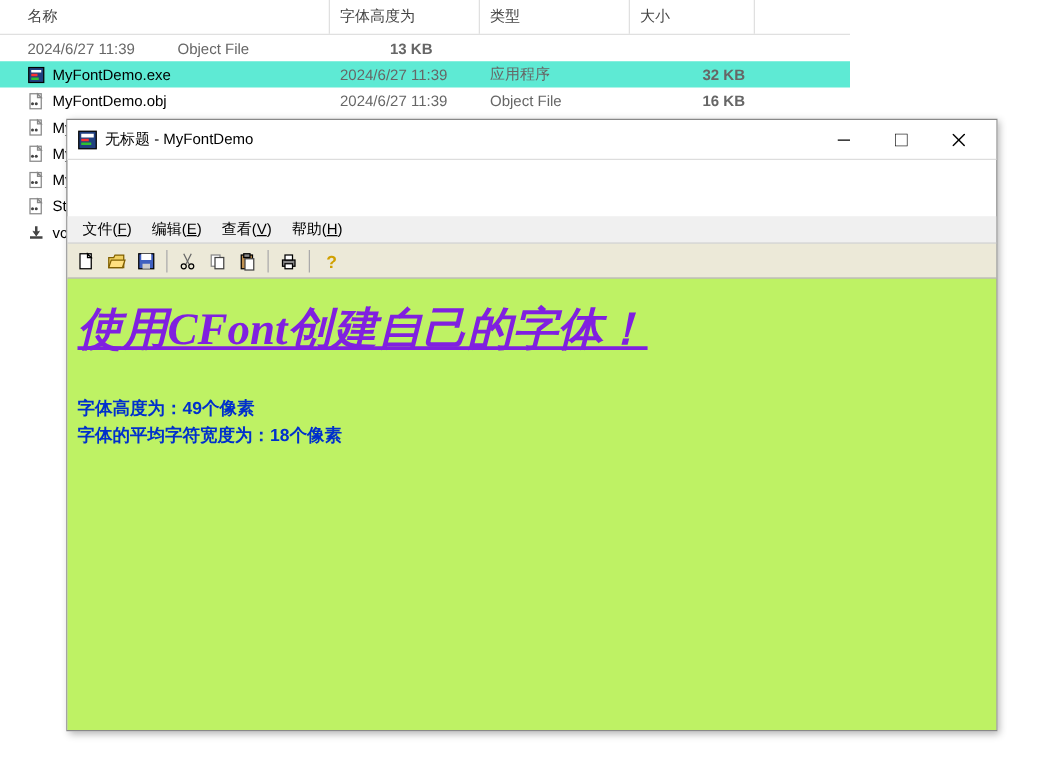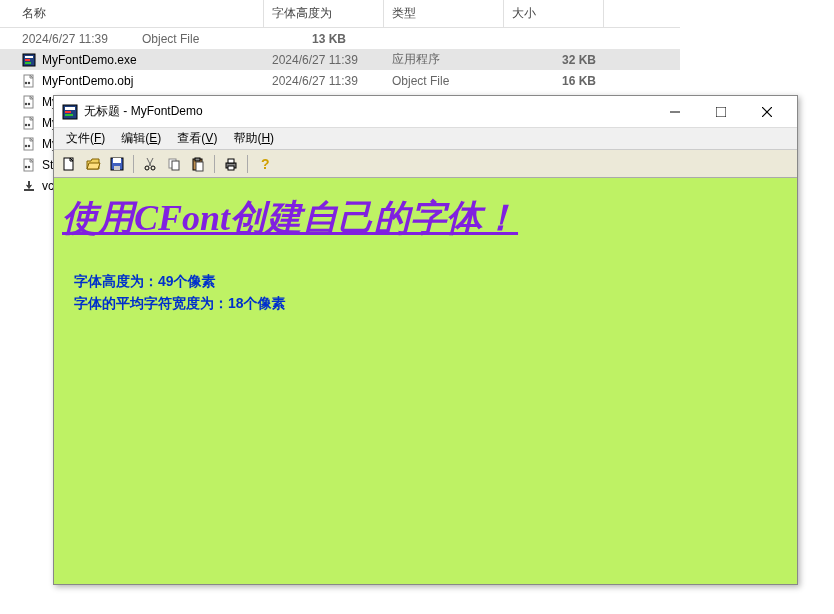--- a/index.html
+++ b/index.html
@@ -8,47 +8,47 @@
     
     .file-explorer { position: absolute; top: 0; left: 0; width: 680px; }
     .fe-header { display: flex; border-bottom: 1px solid #e0e0e0; height: 28px; align-items: center; padding-left: 14px; }
     .fe-col { color: #444; padding: 0 8px; border-right: 1px solid #e0e0e0; height: 100%; display: flex; align-items: center; }
     .fe-col.name { width: 250px; }
     .fe-col.date { width: 120px; }
     .fe-col.type { width: 120px; }
     .fe-col.size { width: 100px; }
     .fe-rows { }
     .fe-row { display: flex; align-items: center; height: 21px; padding-left: 14px; }
-    .fe-row.selected { background: #e5e5e5; }
+    .fe-row.selected { background: #5eead4; }
     .fe-cell { padding: 0 8px; }
     .fe-cell.name { width: 250px; display: flex; align-items: center; gap: 6px; }
     .fe-cell.date { width: 120px; color: #666; }
     .fe-cell.type { width: 120px; color: #666; }
     .fe-cell.size { width: 100px; color: #666; text-align: right; font-weight: bold; }
     .fe-icon { width: 14px; height: 14px; flex-shrink: 0; }
     
     
     .app-window { position: absolute; left: 53px; top: 95px; width: 745px; height: 490px; border: 1px solid #888; background: #fff; box-shadow: 2px 2px 6px rgba(0,0,0,.3); display: flex; flex-direction: column; }
     .titlebar { display: flex; align-items: center; height: 32px; padding: 0 8px; background: #fff; border-bottom: 1px solid #ddd; }
     .title-icon { width: 16px; height: 16px; margin-right: 6px; }
     .title-text { flex: 1; color: #000; font-size: 12px; }
     .win-controls { display: flex; gap: 2px; }
     .win-btn { width: 44px; height: 28px; display: flex; align-items: center; justify-content: center; cursor: default; }
     
-    .menubar { display: flex; height: 22px; align-items: center; padding: 0 6px; gap: 4px; border-bottom: 1px solid #ccc; background: #f0f0f0; font-size: 12px; }
+    .menubar { display: flex; height: 22px; align-items: center; padding: 0 6px; gap: 4px; border-bottom: 1px solid #ccc; background: #f0f0f0; font-size: 12px; margin-top: 45px; }
     .menu-item { padding: 2px 6px; cursor: default; }
     .menu-item u { text-decoration: underline; }
     
     .toolbar { display: flex; height: 28px; align-items: center; padding: 2px 4px; gap: 2px; border-bottom: 1px solid #aaa; background: #ece9d8; }
     .tb-btn { width: 22px; height: 22px; display: flex; align-items: center; justify-content: center; cursor: default; border: 1px solid transparent; }
     .tb-sep { width: 1px; height: 18px; background: #aaa; margin: 0 3px; }
     
     .client { flex: 1; background: #bef264; padding: 16px 8px; overflow: hidden; }
     .big-text { font-family: "KaiTi", "楷体", serif; font-style: italic; font-weight: bold; font-size: 36px; color: #8020e0; text-decoration: underline; margin-bottom: 30px; margin-left: 0; }
-    .info-line { color: #0030cc; font-weight: bold; font-size: 14px; margin: 4px 12px; }
+    .info-line { color: #0030cc; font-weight: bold; font-size: 14px; margin: 4px 0; }
     
     .statusbar { display: flex; height: 22px; align-items: center; border-top: 1px solid #ccc; background: #f0f0f0; font-size: 12px; }
     .status-left { flex: 1; padding: 0 8px; }
     .status-box { border: 1px inset #ccc; width: 50px; height: 18px; margin-right: 4px; display: flex; align-items: center; justify-content: center; font-size: 11px; }
     .status-box.empty { width: 42px; }
     .resize-grip { width: 18px; height: 18px; display: flex; align-items: flex-end; justify-content: flex-end; padding: 2px; }
     
     svg { display: block; }
   </style>
 </head>

